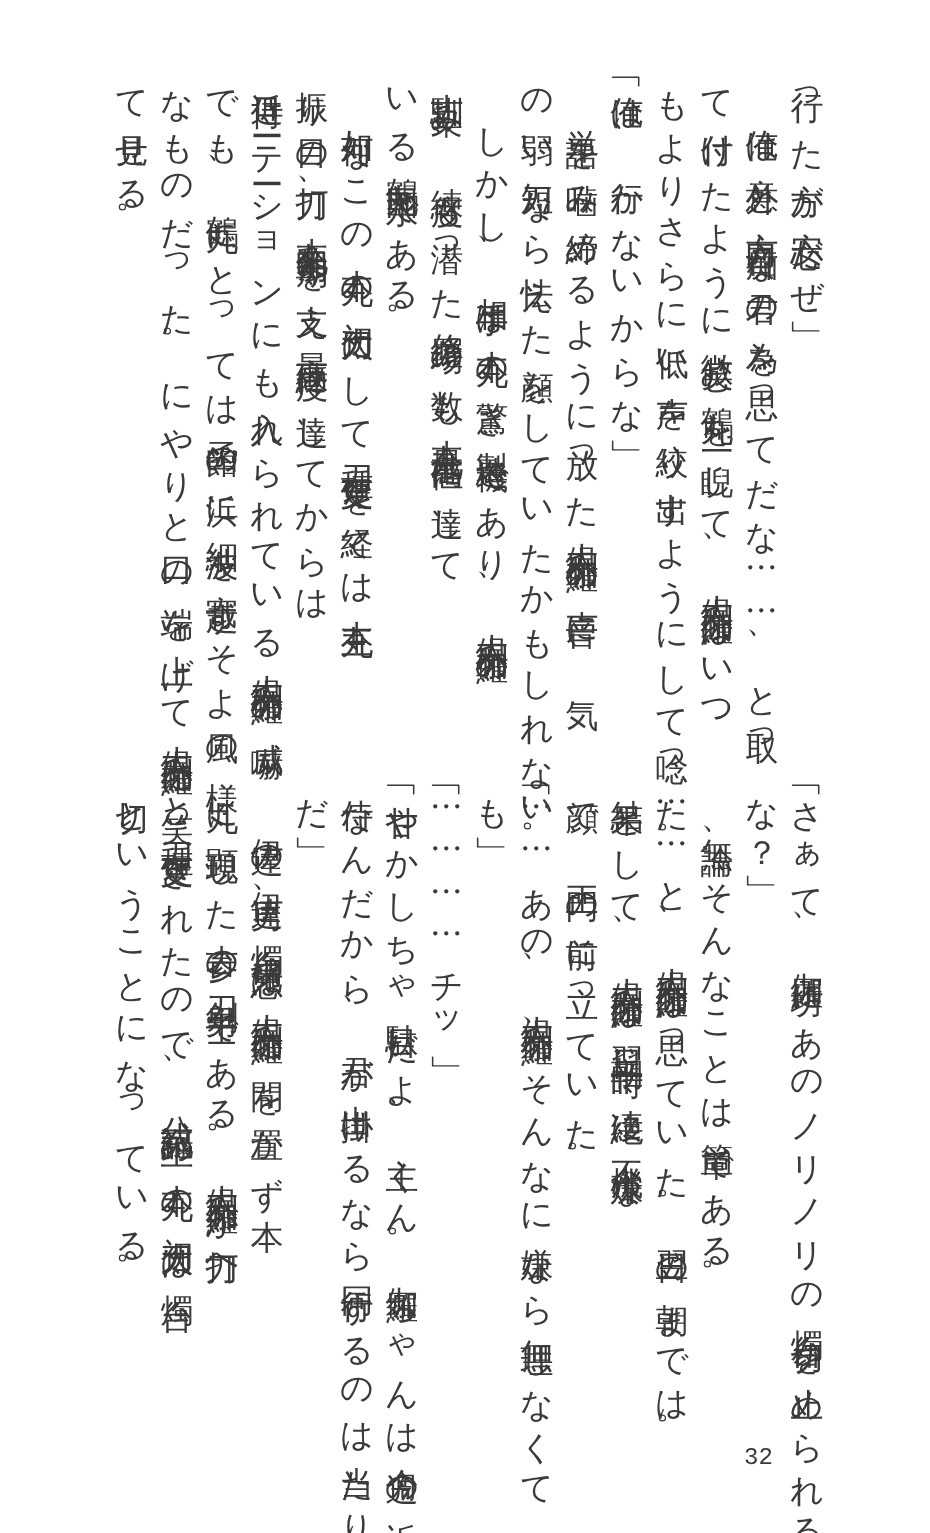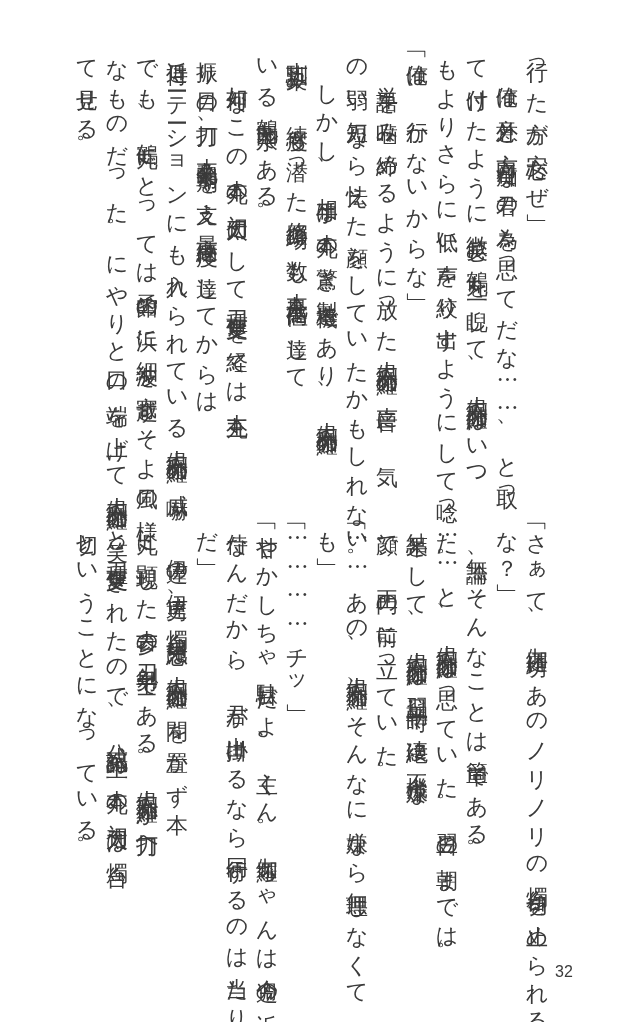--- a/index.html
+++ b/index.html
@@ -37,27 +37,26 @@
       writing-mode: vertical-rl;
       -webkit-writing-mode: vertical-rl;
       text-orientation: upright;
       font-size: 22px;
       line-height: 26px;
       letter-spacing: 3.4px;
       white-space: nowrap;
     }
     .page-number {
       position: absolute;
-      left: 550px;
+      left: 496px;
       top: 962px;
       width: 28px;
-      text-align: center;
       font-size: 16px;
       line-height: 20px;
-      font-family: Liberation Sans, sans-serif;
+      font-family: Liberation Mono, monospace;
       color: #3a3a3a;
     }
   </style>
 </head>
 <body>
 
 <div class="page">
 
   <div class="block block-top">
     <div class="col" style="left:524px">行った方が安心だぜ」</div>

